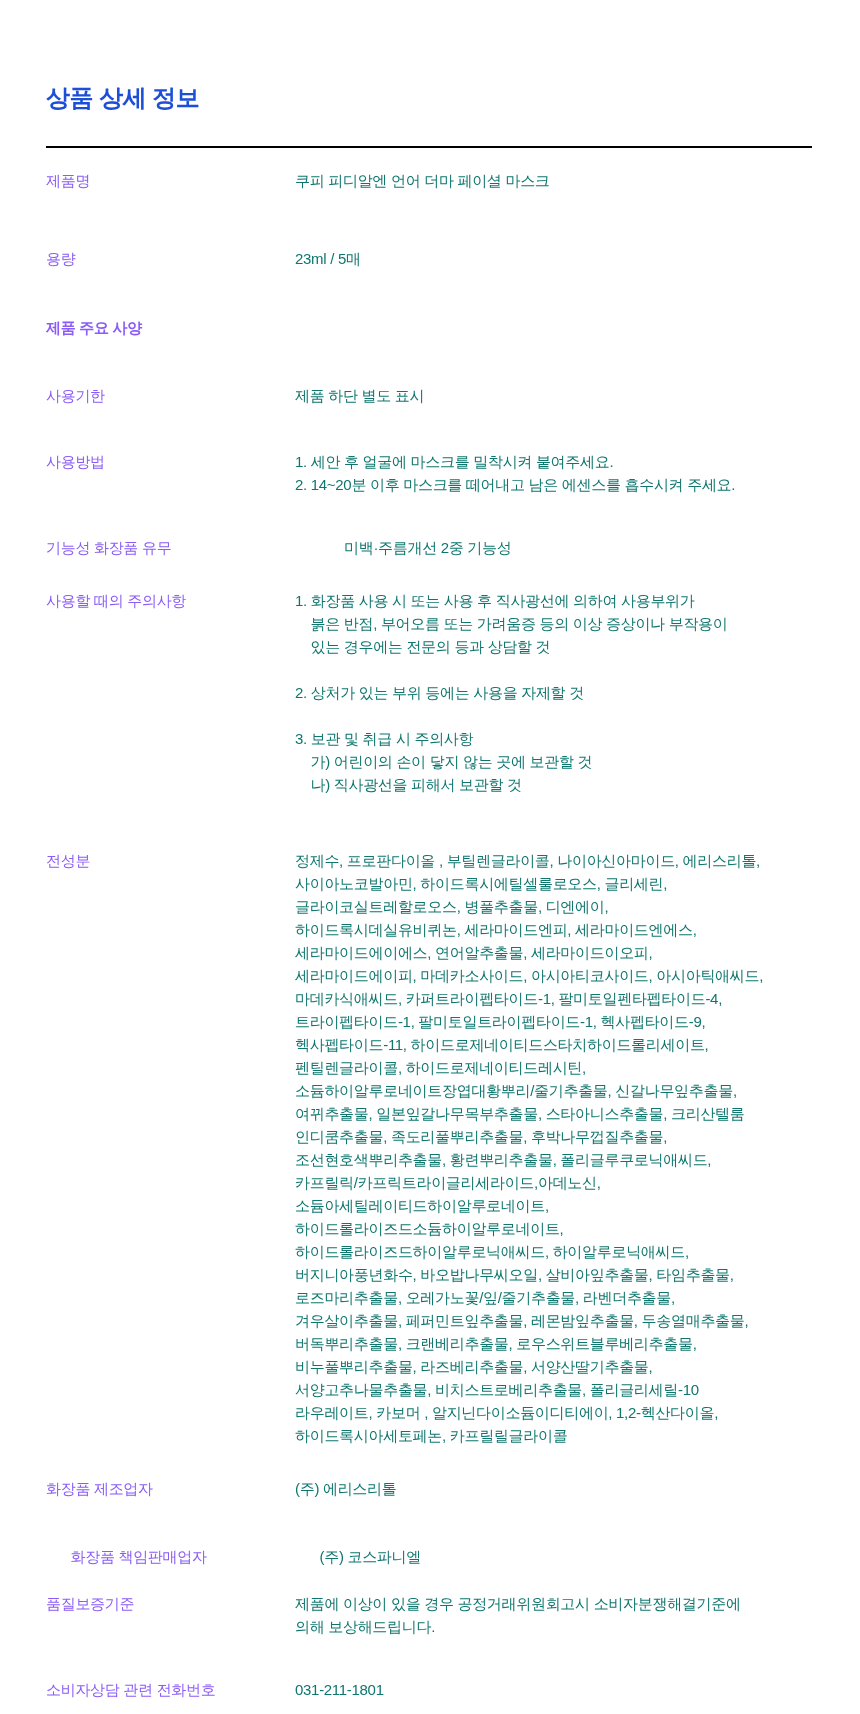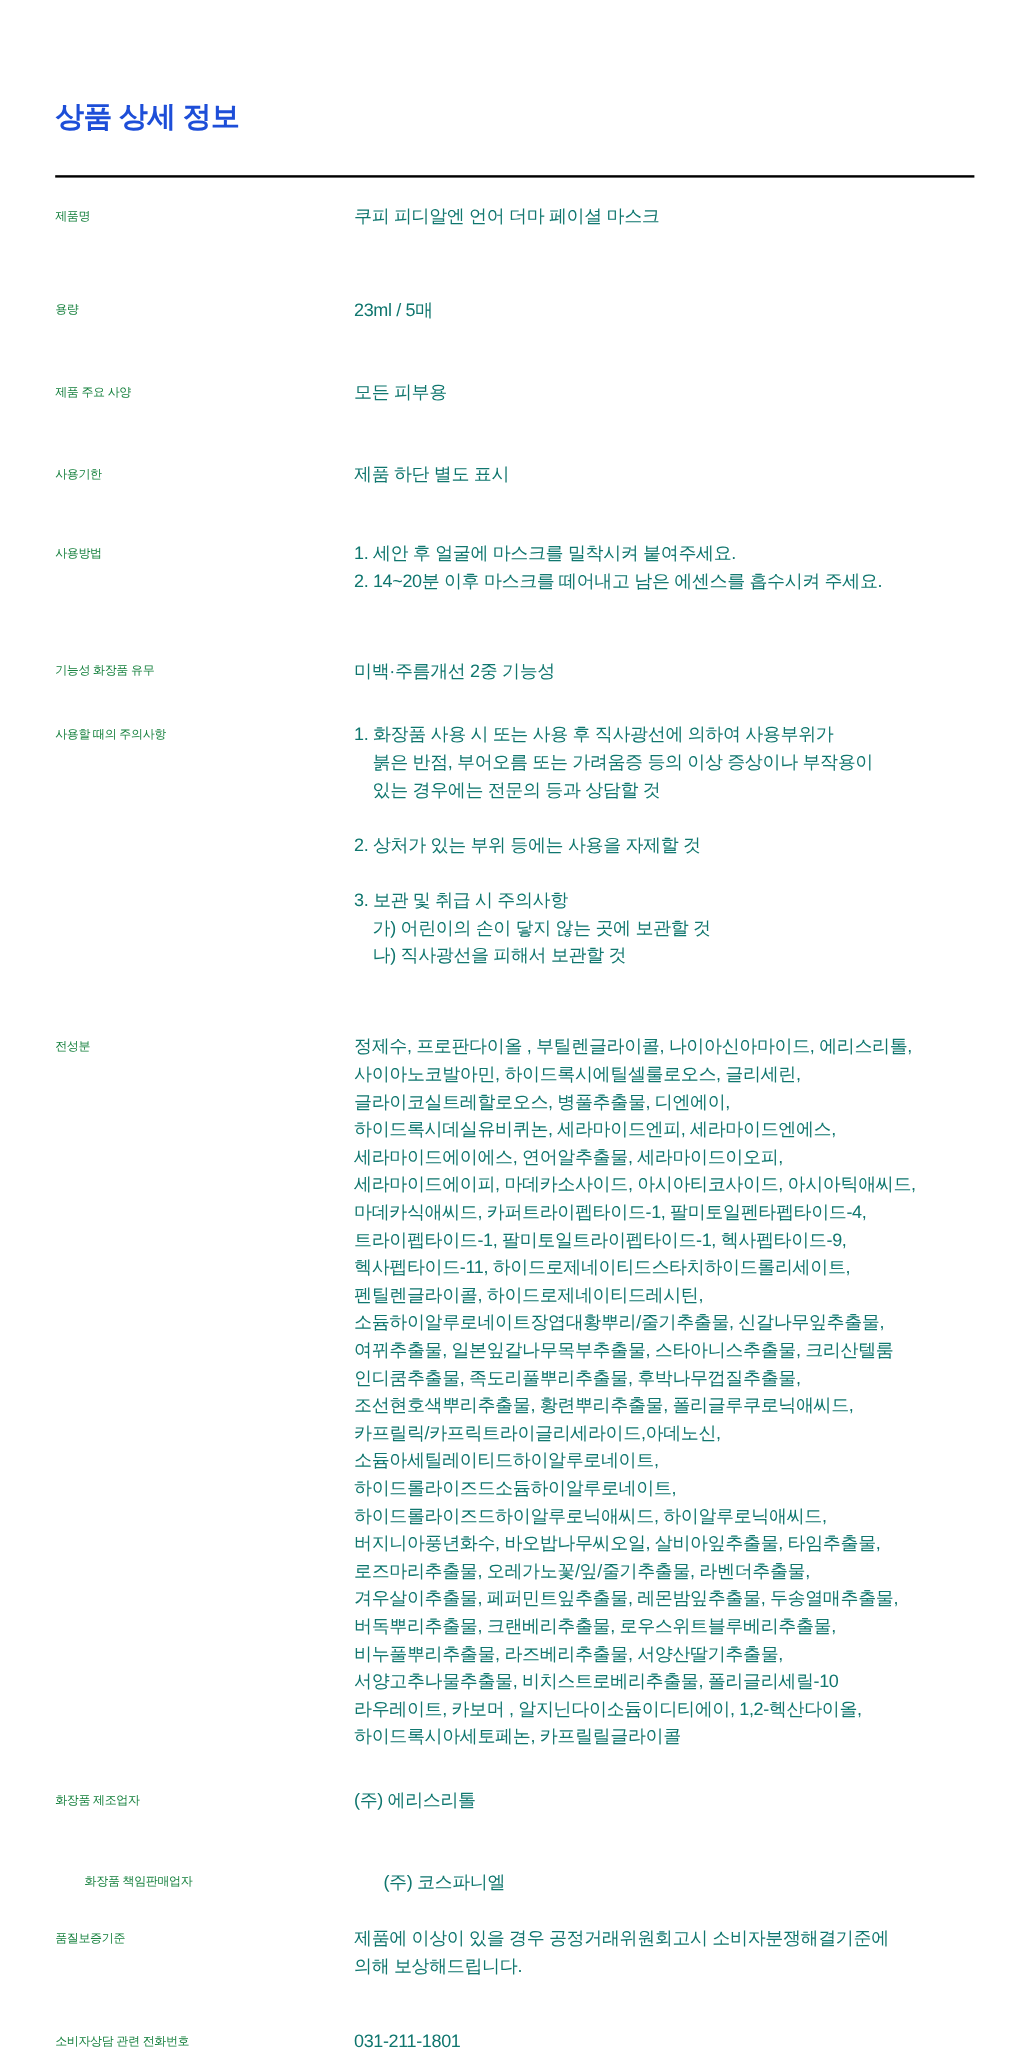--- a/index.html
+++ b/index.html
@@ -26,42 +26,42 @@
   .divider {
     margin-top: 34px;
     width: 766px;
     border-top: 2px solid #000000;
     height: 0;
   }
   .row { display: flex; align-items: flex-start; }
   .label {
     width: 249px;
     flex-shrink: 0;
-    font-size: 10px;
+    font-size: 15px;
     line-height: 23px;
-    color: #15803d;
+    color: #8b5cf6;
     letter-spacing: -0.3px;
   }
   .value {
     width: 470px;
     font-size: 15px;
     line-height: 23px;
     color: #0f766e;
     letter-spacing: -0.3px;
     white-space: pre-wrap;
     word-break: keep-all;
     overflow-wrap: break-word;
   }
   
   .row.r0  { margin-top: 21px; }
   .row.r1  { margin-top: 55px; }
-  .row.r2  { margin-top: 46px; }
+  .row.r2  { margin-top: 46px; font-weight: bold; }
   .row.r3  { margin-top: 45px; }
   .row.r4  { margin-top: 43px; }
-  .row.r5  { margin-top: 52px; }
+  .row.r5  { margin-top: 40px; justify-content: space-between; }
   .row.r6  { margin-top: 30px; }
   .row.r7  { margin-top: 53px; }
   .row.r8  { margin-top: 30px; }
   .row.r9  { margin-top: 45px; justify-content: center; }
   .row.r10 { margin-top: 24px; }
   .row.r11 { margin-top: 40px; }
 </style>
 </head>
 <body>
 
@@ -76,21 +76,20 @@
     <div class="value">쿠피 피디알엔 언어 더마 페이셜 마스크</div>
   </div>
 
   <div class="row r1">
     <div class="label">용량</div>
     <div class="value">23ml / 5매</div>
   </div>
 
   <div class="row r2">
     <div class="label">제품 주요 사양</div>
-    <div class="value">모든 피부용</div>
   </div>
 
   <div class="row r3">
     <div class="label">사용기한</div>
     <div class="value">제품 하단 별도 표시</div>
   </div>
 
   <div class="row r4">
     <div class="label">사용방법</div>
     <div class="value">1. 세안 후 얼굴에 마스크를 밀착시켜 붙여주세요.

